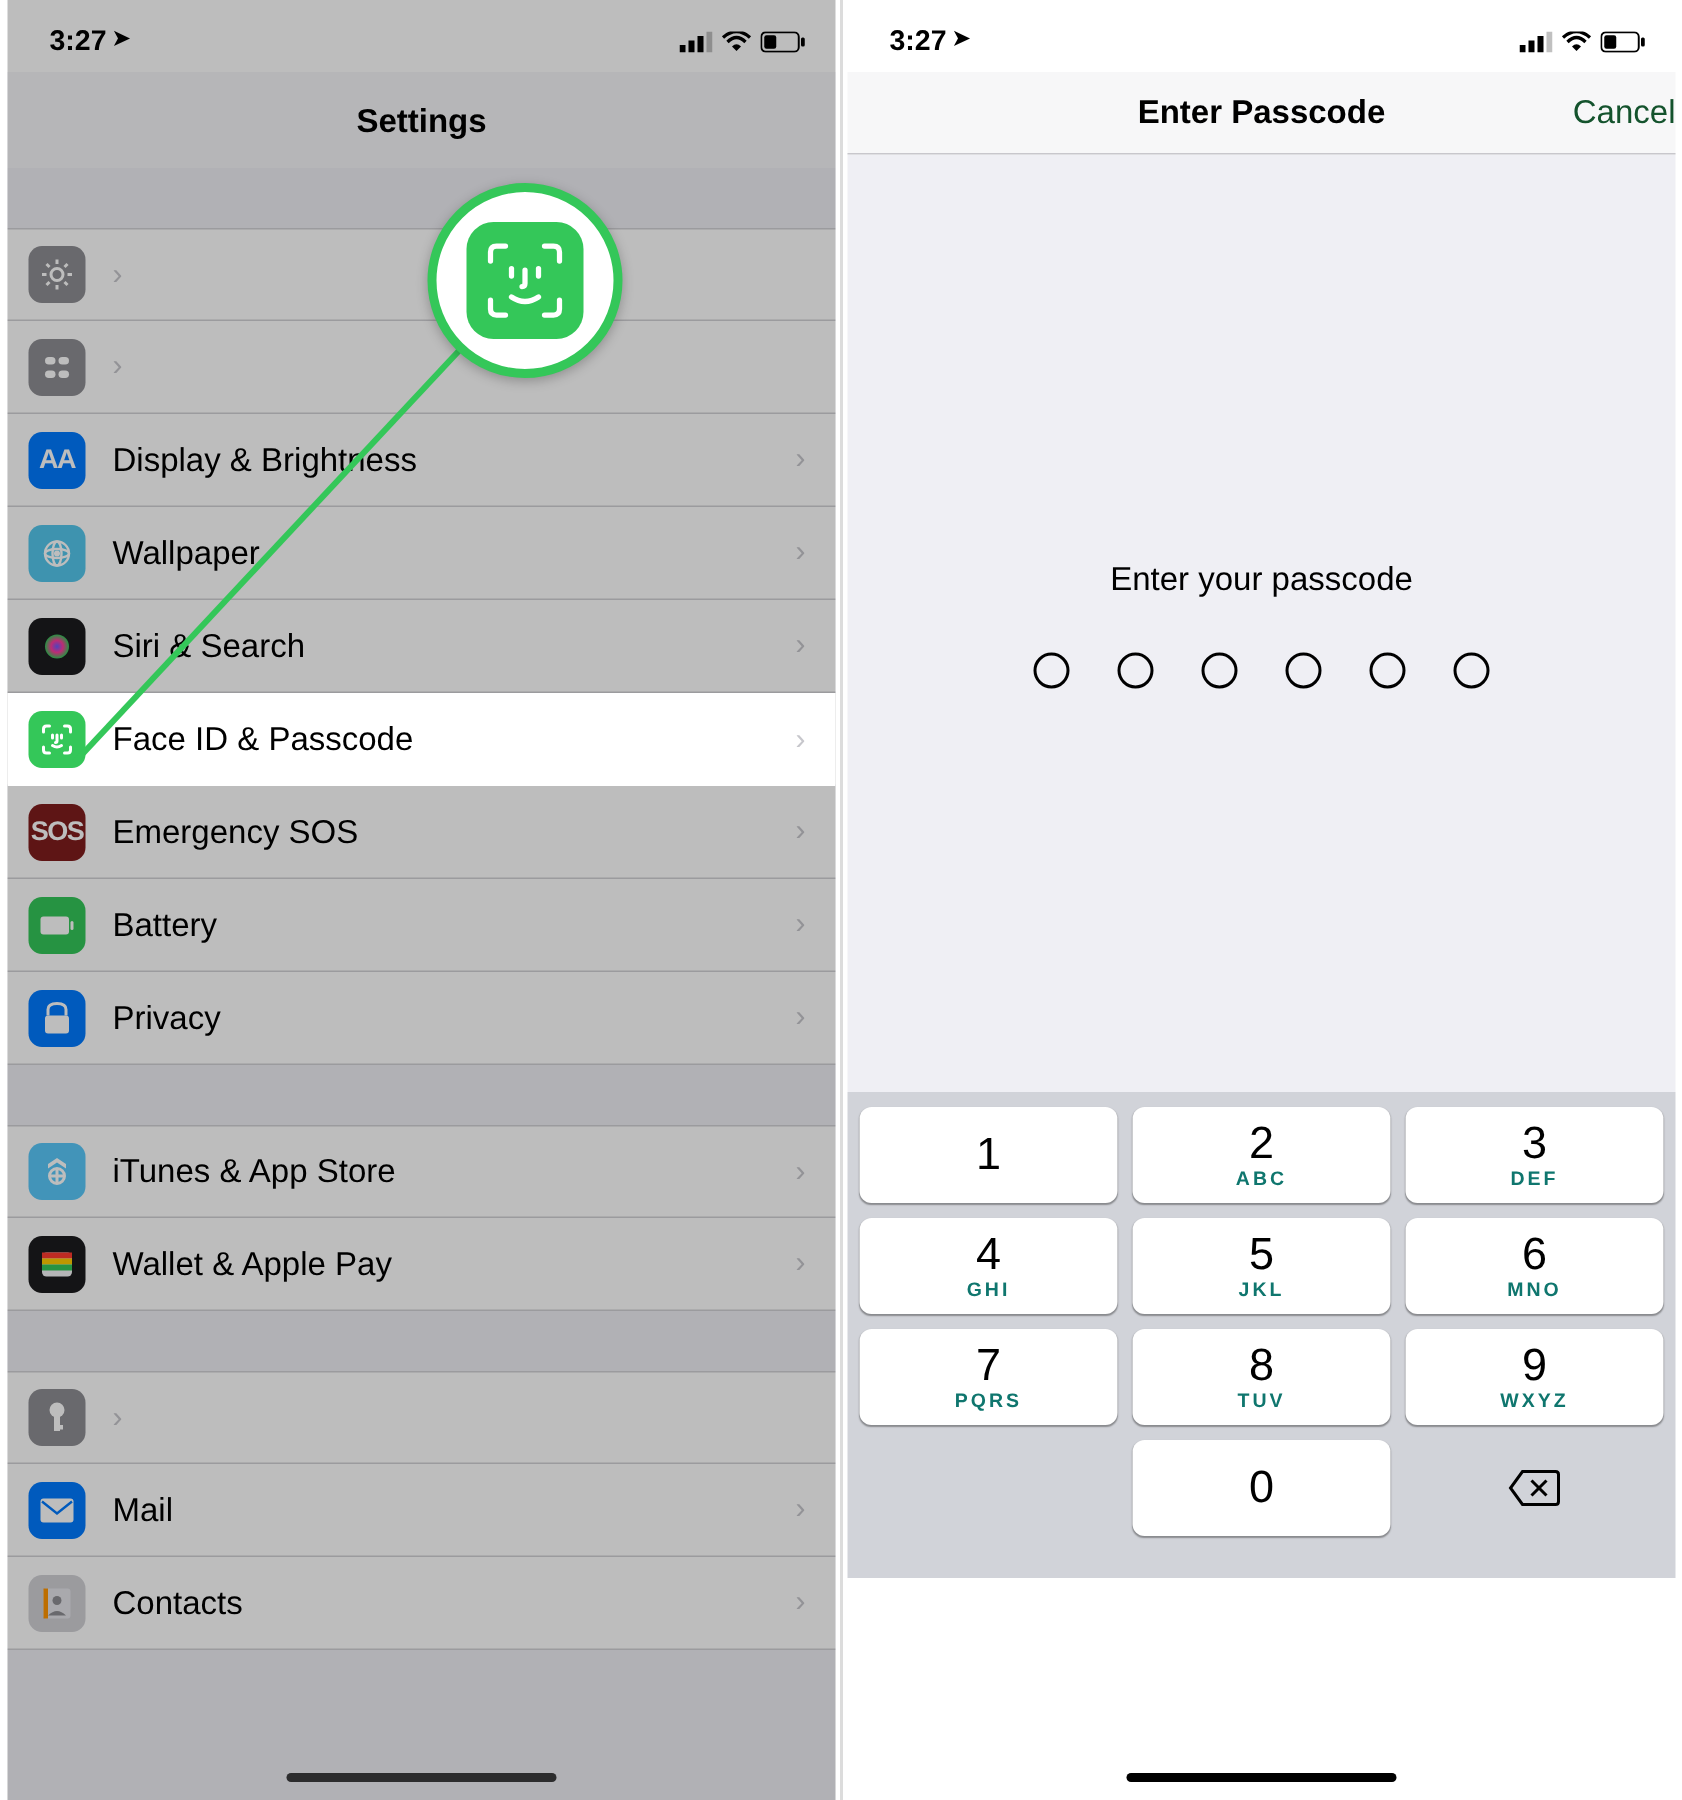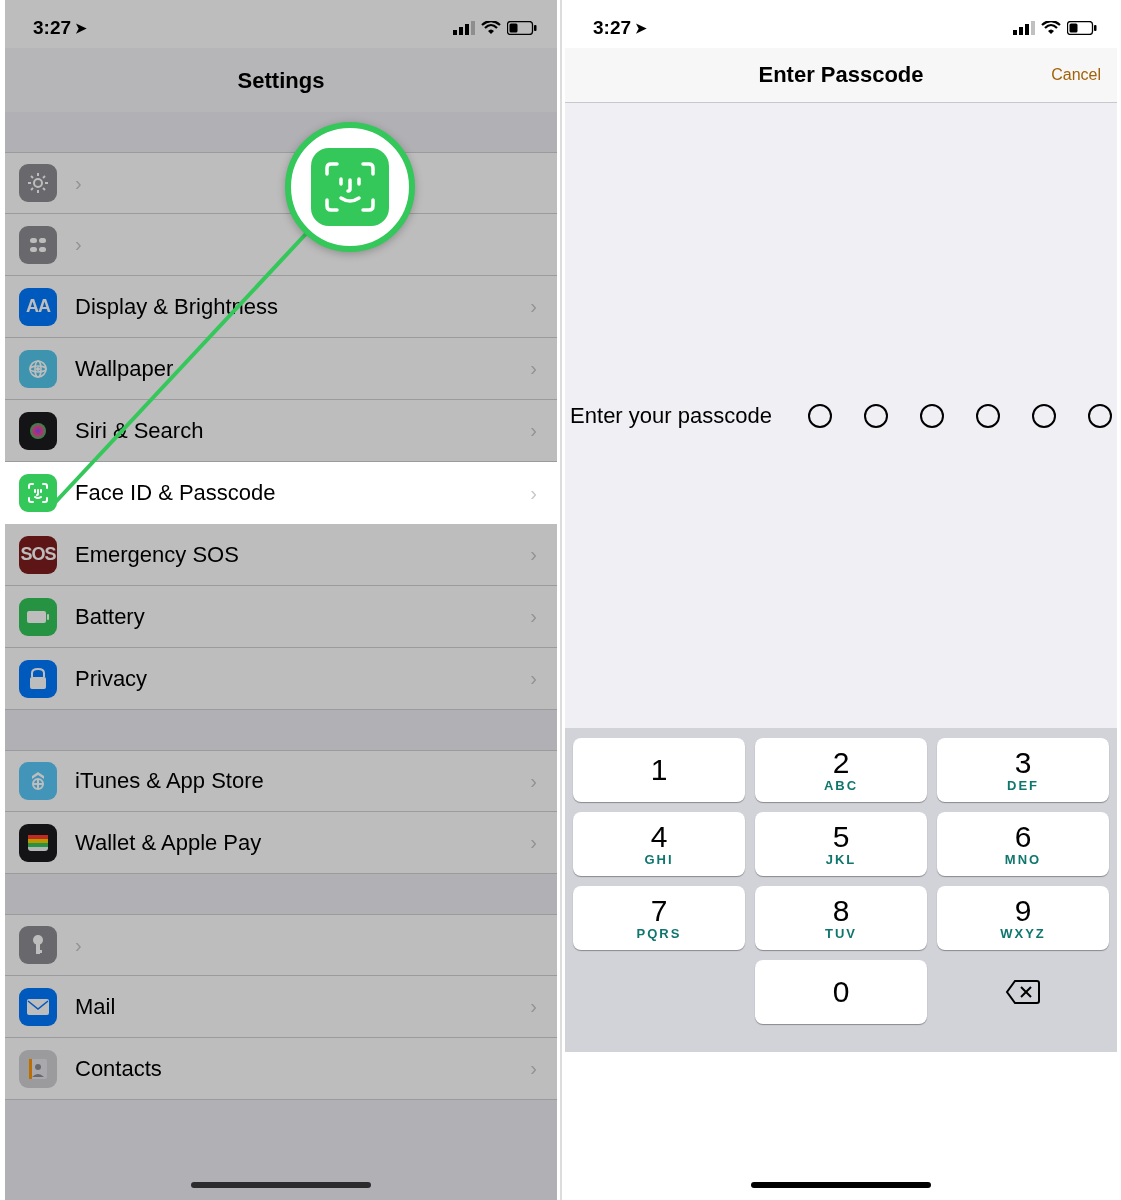--- a/index.html
+++ b/index.html
@@ -27,21 +27,21 @@
   
   .statusbar {
     height: 48px;
     display: flex;
     align-items: center;
     justify-content: space-between;
     padding: 8px 20px 0 28px;
     font-size: 19px;
     font-weight: 600;
   }
-  .statusbar .time { display:flex; align-items:center; gap:4px; }
+  .statusbar .time { display:flex; gap:4px; }
   .loc-arrow { font-size:14px; }
   .status-icons { display:flex; align-items:center; gap:6px; }
   .status-icons svg { display:block; }
 
   
   .settings-wrap {
     position: relative;
     background: #efeff4;
     height: calc(1200px - 48px);
   }
@@ -133,28 +133,28 @@
   
   .navbar {
     display:flex; align-items:center; justify-content:center;
     position:relative;
     height:55px;
     border-bottom:1px solid #c8c7cc;
     background:#f7f7f8;
     font-size:22px; font-weight:700;
   }
   .nav-cancel {
-    position:absolute; right:16px; top:0; bottom:0;
+    position:absolute; right:0; top:0; bottom:0;
     display:flex; align-items:center;
-    color:#a16207; font-size:16px; font-weight:400;
+    color:#14532d; font-size:22px; font-weight:400;
   }
   .passcode-area {
     background:#efeff4;
     height: 625px;
-    display:flex; flex-direction:row;
+    display:flex; flex-direction:column;
     align-items:center; justify-content:center;
     gap:36px;
   }
   .pass-title { font-size:22px; color:#000; }
   .dots { display:flex; gap:32px; }
   .dot { width:24px; height:24px; border:2px solid #000; border-radius:50%; }
   .keypad-wrap {
     background:#d1d3d9;
     padding:10px 8px 0;
     height: 324px;

